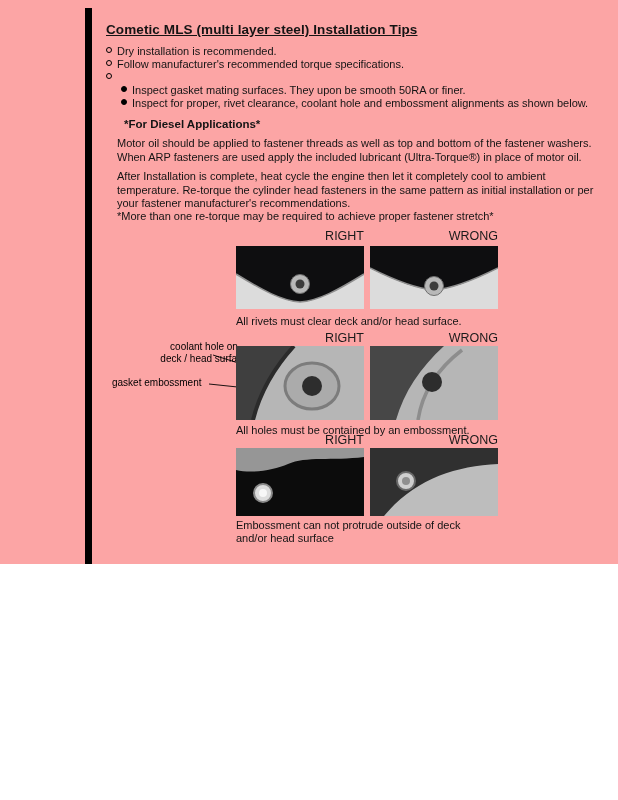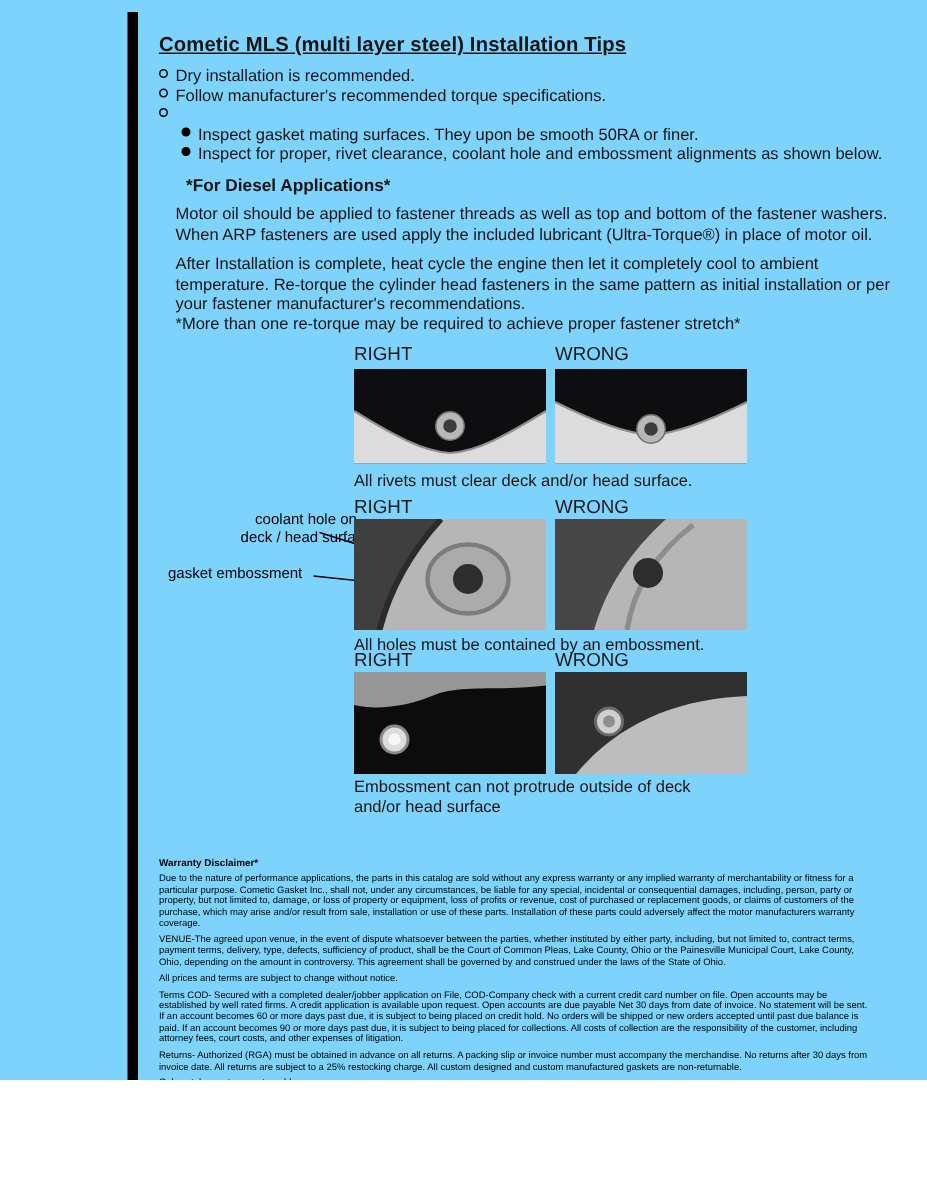--- a/index.html
+++ b/index.html
@@ -1,31 +1,31 @@
 <!DOCTYPE html>
 <html><head>
 <meta charset="utf-8">
 <style>
   html,body{margin:0;padding:0;}
   body{width:618px;height:800px;background:#ffffff;}
-  .page{position:relative;width:618px;height:720px;background:#7dd3fc;font-family:"Liberation Sans",sans-serif;color:#141414;overflow:hidden;}
+  .page{position:relative;width:618px;height:564px;background:#fca5a5;font-family:"Liberation Sans",sans-serif;color:#141414;overflow:hidden;}
   .left-bar{position:absolute;left:85px;top:8px;width:7px;height:787px;background:#000;}
   .title{position:absolute;left:106px;top:22px;font-size:13.5px;font-weight:bold;text-decoration:underline;letter-spacing:.1px;white-space:nowrap;}
   .tips{position:absolute;left:106px;top:45px;font-size:11px;line-height:13px;}
   .tip{white-space:nowrap;}
   .tip.sub{margin-left:15px;}
   .b-open,.b-fill{display:inline-block;width:4px;height:4px;border-radius:50%;margin-right:5px;vertical-align:2px;}
   .b-open{border:1px solid #000;}
   .b-fill{background:#000;border:1px solid #000;}
   .diesel-h{position:absolute;left:124px;top:118px;font-size:11.5px;font-weight:bold;}
   .para{position:absolute;left:117px;width:480px;font-size:11px;line-height:13.5px;}
   .p-motor{top:137px;}
   .p-heat{top:170px;}
   .p-note{top:210px;}
-  .dg-label{position:absolute;width:128px;text-align:left;font-size:12.5px;color:#1a1a1a;}
+  .dg-label{position:absolute;width:128px;text-align:right;font-size:12.5px;color:#1a1a1a;}
   .dg-panel{position:absolute;width:128px;}
   .dg-panel svg{display:block;width:100%;height:100%;}
   .cap{position:absolute;left:236px;font-size:11px;line-height:13px;}
   .callout{position:absolute;font-size:10px;line-height:11.5px;color:#000;}
   .c1{left:120px;top:341px;width:96px;text-align:center;margin-left:36px;}
   .c2{left:112px;top:377px;}
   .callout-lines{position:absolute;left:205px;top:344px;width:105px;height:58px;}
   .disclaimer{position:absolute;left:106px;top:572px;width:477px;font-size:6.3px;line-height:7.4px;color:#000;}
   .disclaimer .dh{font-weight:bold;font-size:6.6px;margin:0 0 3px 0;}
   .disclaimer p{margin:0 0 3.5px 0;}

